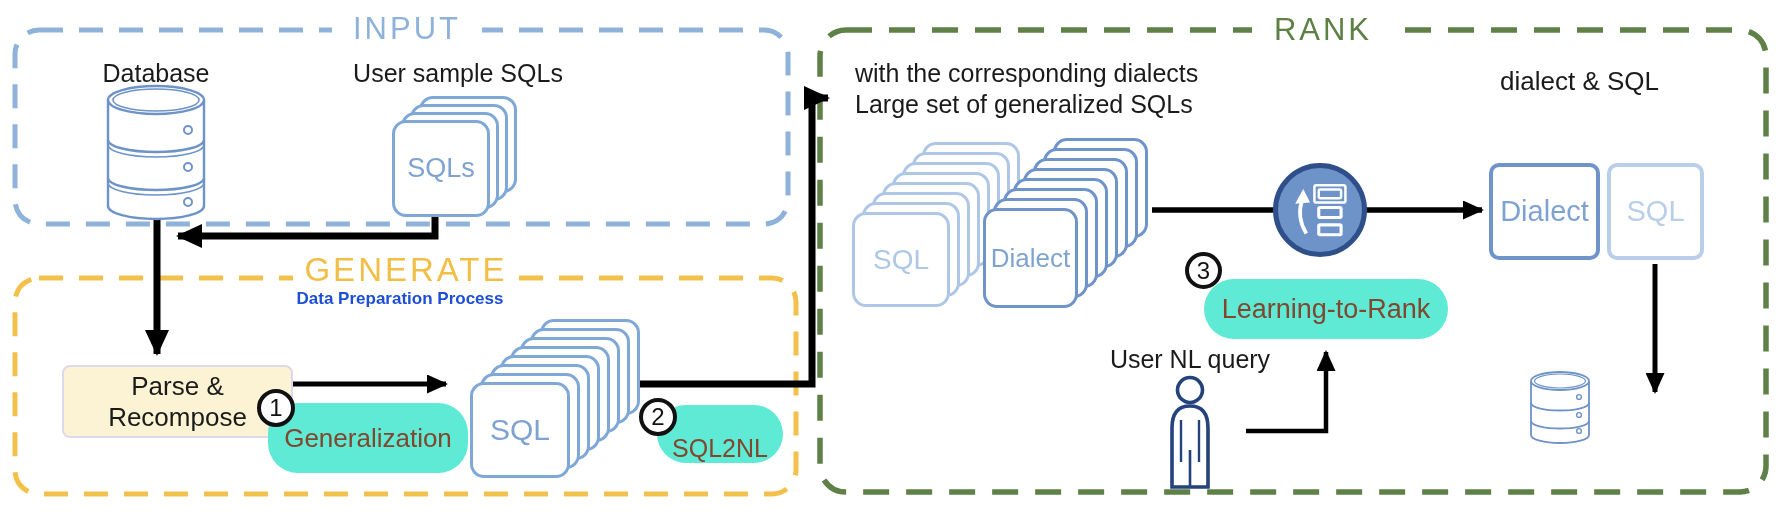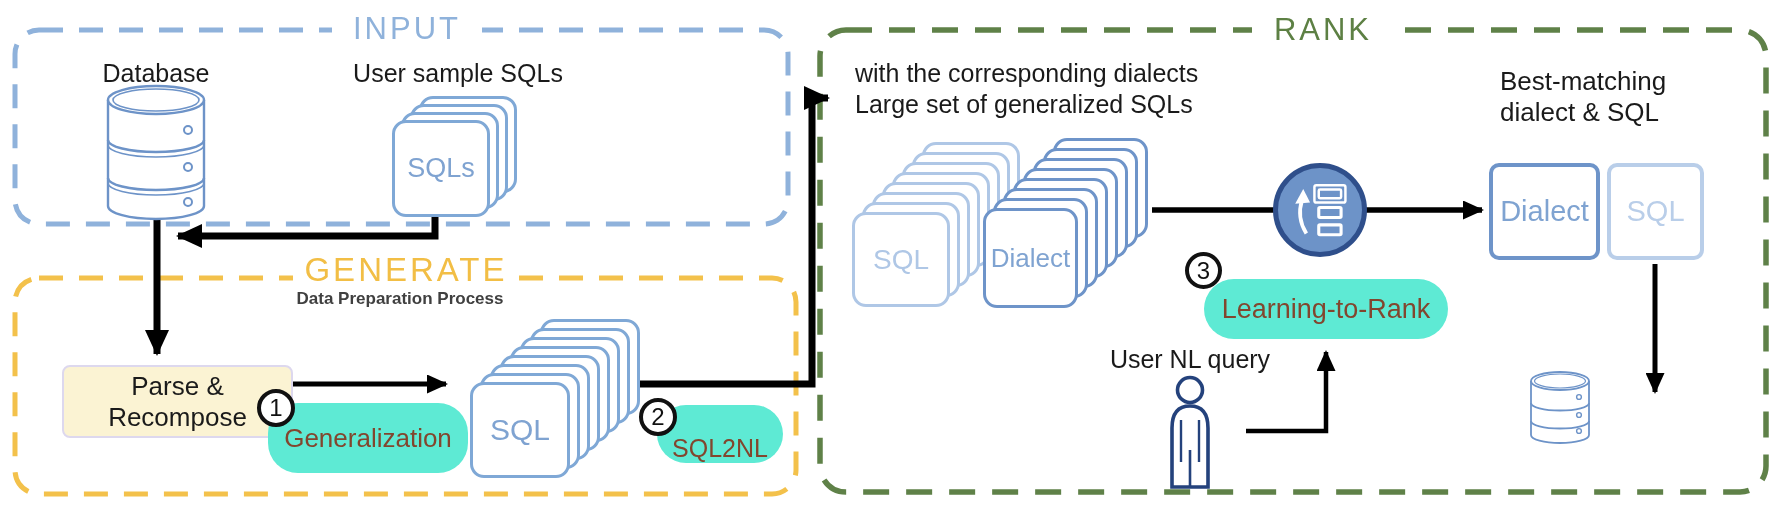--- a/index.html
+++ b/index.html
@@ -99,21 +99,21 @@
   <div class="abs" style="left:392px;top:96px;width:126px;height:122px;">
     <div class="card" style="left:27px;top:0;width:98px;height:97px;"></div>
     <div class="card" style="left:18px;top:8px;width:98px;height:97px;"></div>
     <div class="card" style="left:9px;top:16px;width:98px;height:97px;"></div>
     <div class="card" style="left:0;top:24px;width:98px;height:97px;font-size:27px;">
       <span class="card-text-blue">SQLs</span>
     </div>
   </div>
 
   <div class="sec-title" style="left:293px;top:251px;width:214px;color:#F2BE45;font-size:33px;">GENERATE</div>
-  <div class="abs center" style="left:280px;top:289px;width:240px;font-size:17px;font-weight:bold;color:#404040;">Data Preparation Process</div>
+  <div class="abs center" style="left:280px;top:289px;width:240px;font-size:17px;font-weight:bold;color:#1d4ed8;">Data Preparation Process</div>
 
   <div class="softbox" style="left:31px;top:365px;width:231px;height:73px;background:#FBF3D3;
        border:2px solid #DDD8EE;border-radius:8px;font-size:26px;line-height:31px;">
     <span>Parse &amp;</span>
     <span>Recompose</span>
   </div>
 
   <div class="pill" style="left:268px;top:403px;width:200px;height:70px;font-size:26px;">
     <span>Generalization</span>
   </div>
@@ -190,21 +190,20 @@
   <div class="pill" style="left:1204px;top:279px;width:244px;height:60px;font-size:27px;">
     <span>Learning-to-Rank</span>
   </div>
   <div class="numcircle" style="left:1185px;top:252px;width:37px;height:37px;">
     <span>3</span>
   </div>
 
   <div class="label center" style="left:1095px;top:344px;width:190px;">User NL query</div>
 
   <div class="label" style="left:1500px;top:66px;width:210px;font-size:26px;">
-    <div>Best-matching</div>
     <div>dialect &amp; SQL</div>
   </div>
 
   <div class="result-box" style="left:1489px;top:163px;width:111px;height:97px;border:4px solid #6E94C9;">
     <span class="card-text-blue">Dialect</span>
   </div>
   <div class="result-box" style="left:1607px;top:163px;width:97px;height:97px;border:4px solid #B9CEE9;color:#B9CEE9;">
     <span>SQL</span>
   </div>
 

